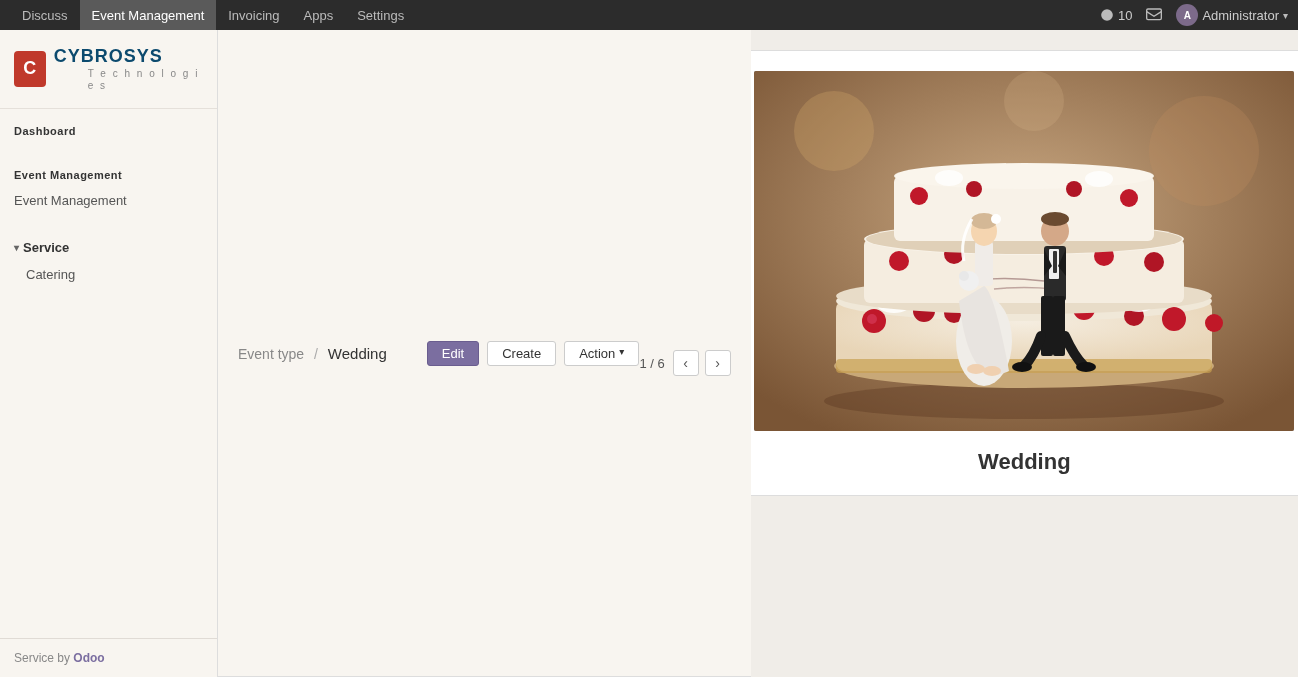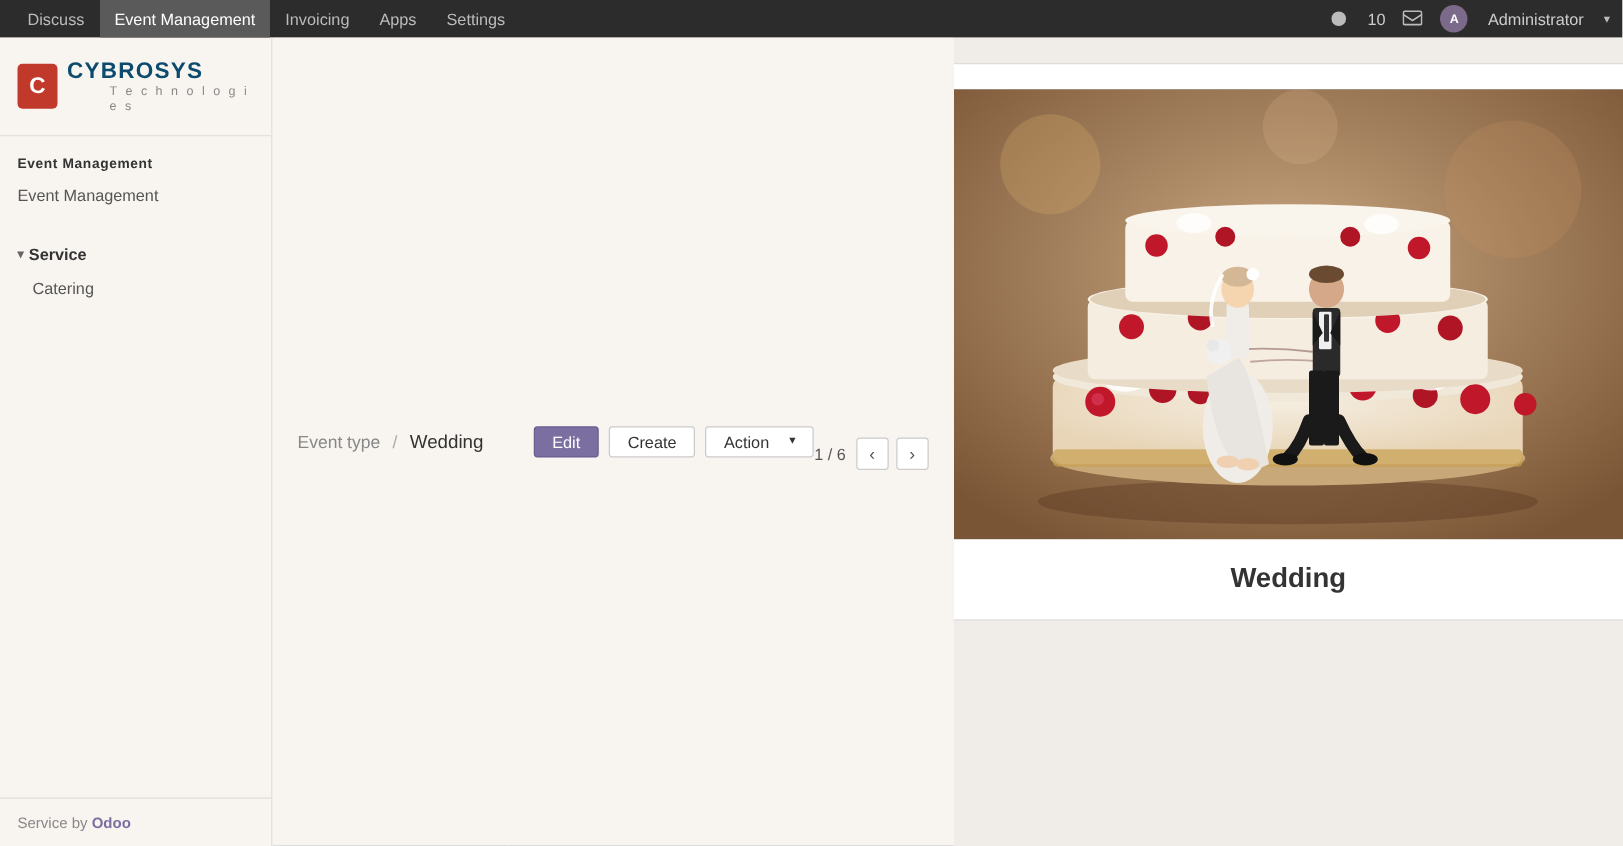--- a/index.html
+++ b/index.html
@@ -21,21 +21,21 @@
       color: #bbb;
       padding: 0 12px;
       height: 38px;
       display: flex;
       align-items: center;
       cursor: pointer;
       font-size: 13px;
     }
     .top-nav-item.active { background: #5a5a5a; color: #fff; }
     .top-nav-right { display: flex; align-items: center; gap: 14px; color: #ccc; font-size: 13px; }
-    .nav-icon { display: flex; align-items: center; gap: 16px; cursor: pointer; }
+    .nav-icon { display: flex; align-items: center; gap: 4px; cursor: pointer; }
     .avatar-circle {
       width: 22px; height: 22px; border-radius: 50%;
       background: #7c6a8a; display: flex; align-items: center; justify-content: center;
       color: #fff; font-size: 10px; font-weight: bold;
     }
 
     
     .main-layout { display: flex; flex: 1; overflow: hidden; }
 
     
@@ -150,21 +150,21 @@
       border-radius: 3px;
       cursor: pointer;
       font-size: 13px;
       color: #333;
     }
     .btn.primary {
       background: #7b6ea0;
       color: #fff;
       border-color: #6a5d8f;
     }
-    .btn.action { display: flex; align-items: flex-start; gap: 16px; }
+    .btn.action { display: flex; align-items: flex-start; gap: 4px; }
     .btn .caret { font-size: 10px; }
 
     .pager {
       display: flex; align-items: center; gap: 6px;
     }
     .pager-btn {
       width: 26px; height: 26px;
       border: 1px solid #ccc;
       background: #fff;
       border-radius: 3px;
@@ -257,20 +257,23 @@
     <div class="sidebar-logo">
       <div class="logo-box">
         <div class="logo-icon">C</div>
         <div class="logo-text">
           <div class="brand">CYBROSYS</div>
           <div class="sub">T e c h n o l o g i e s</div>
         </div>
       </div>
     </div>
 
+    <div class="sidebar-section">
+      <div class="sidebar-section-header">Dashboard</div>
+    </div>
 
     <div class="sidebar-section">
       <div class="sidebar-section-header">Event Management</div>
       <div class="sidebar-item">
         <span>Event Management</span>
       </div>
     </div>
 
     <div class="sidebar-section">
       <div class="sidebar-category">

